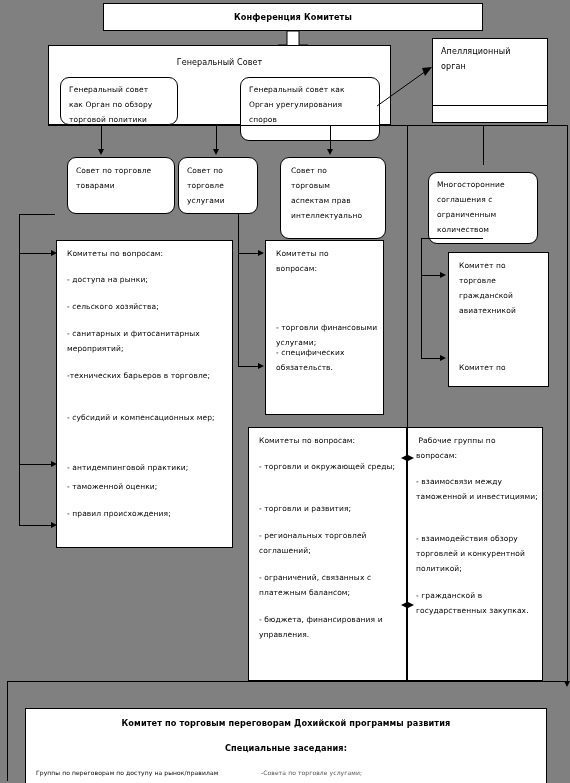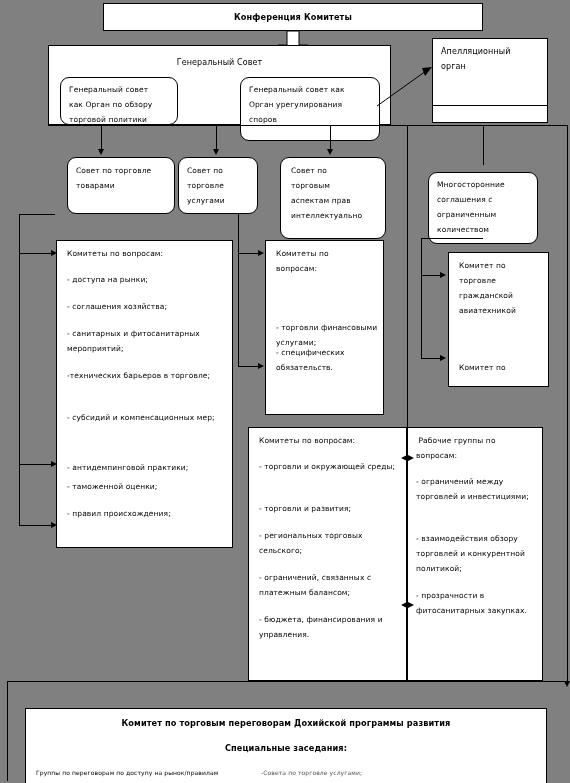--- a/index.html
+++ b/index.html
@@ -171,21 +171,21 @@
 
   <div class="ln lnh" style="left:19px; top:464px; width:34px;"></div>
   <div class="ar ar-right" style="left:51px; top:461px;"></div>
 
   <div class="ln lnh" style="left:19px; top:525px; width:34px;"></div>
   <div class="ar ar-right" style="left:51px; top:522px;"></div>
 
   <div class="box" style="left:56px; top:240px; width:177px; height:308px;">
     <div class="txt" style="left:10px; top:5px; width:160px;">Комитеты по вопросам:</div>
     <div class="txt" style="left:10px; top:31px; width:160px;">- доступа на рынки;</div>
-    <div class="txt" style="left:10px; top:58px; width:160px;">- соглашения хозяйства;</div>
+    <div class="txt" style="left:10px; top:58px; width:160px;">- сельского хозяйства;</div>
     <div class="txt" style="left:10px; top:85px; width:160px;">- санитарных и фитосанитарных мероприятий;</div>
     <div class="txt" style="left:10px; top:127px; width:160px;">-технических барьеров в торговле;</div>
     <div class="txt" style="left:10px; top:169px; width:160px;">- субсидий и компенсационных мер;</div>
     <div class="txt" style="left:10px; top:211px; width:160px;margin-top:8px;">- антидемпинговой практики;</div>
     <div class="txt" style="left:10px; top:238px; width:160px;">- таможенной оценки;</div>
     <div class="txt" style="left:10px; top:265px; width:160px;">- правил происхождения;</div>
 
   </div>
 
   <div class="ln lnv" style="left:238px; top:214px; height:152px;"></div>
@@ -223,33 +223,33 @@
   <div class="ln lnh" style="left:421px; top:358px; width:21px;"></div>
   <div class="ar ar-right" style="left:440px; top:355px;"></div>
 
   <div class="ln lnv" style="left:407px; top:125px; height:556px;"></div>
   <div class="ln lnv" style="left:567px; top:125px; height:556px;"></div>
 
   <div class="box" style="left:248px; top:427px; width:159px; height:254px;">
     <div class="txt" style="left:10px; top:5px; width:142px;">Комитеты по вопросам:</div>
     <div class="txt" style="left:10px; top:31px; width:142px;">- торговли и окружающей среды;</div>
     <div class="txt" style="left:10px; top:73px; width:142px;">- торговли и развития;</div>
-    <div class="txt" style="left:10px; top:100px; width:142px;">- региональных торговых сельского;</div>
+    <div class="txt" style="left:10px; top:100px; width:142px;">- региональных торговлей соглашений;</div>
     <div class="txt" style="left:10px; top:142px; width:142px;">- ограничений, связанных с платежным балансом;</div>
     <div class="txt" style="left:10px; top:184px; width:142px;">- бюджета, финансирования и управления.</div>
   </div>
 
   <div class="ar ar-left" style="left:401px; top:455px;"></div>
   <div class="ar ar-left" style="left:401px; top:602px;"></div>
 
   <div class="box" style="left:407px; top:427px; width:136px; height:254px;">
     <div class="txt" style="left:8px; top:5px; width:122px;"> Рабочие группы по вопросам:</div>
-    <div class="txt" style="left:8px; top:46px; width:122px;">- ограничений между торговлей и инвестициями;</div>
+    <div class="txt" style="left:8px; top:46px; width:122px;">- взаимосвязи между таможенной и инвестициями;</div>
     <div class="txt" style="left:8px; top:103px; width:122px;">- взаимодействия обзору торговлей и конкурентной политикой;</div>
-    <div class="txt" style="left:8px; top:160px; width:122px;">- прозрачности в фитосанитарных закупках.</div>
+    <div class="txt" style="left:8px; top:160px; width:122px;">- гражданской в государственных закупках.</div>
   </div>
 
   <div class="ar ar-right" style="left:408px; top:455px;"></div>
   <div class="ar ar-right" style="left:408px; top:602px;"></div>
 
   <div class="ln lnv" style="left:567px; top:675px; height:8px;"></div>
   <div class="ar ar-down" style="left:564px; top:681px;"></div>
 
   <div class="box" style="left:25px; top:708px; width:522px; height:88px;">
     <div class="txt center bold" style="top:8px; font-size:8.2px; line-height:12px;">Комитет по торговым переговорам Дохийской программы развития</div>

